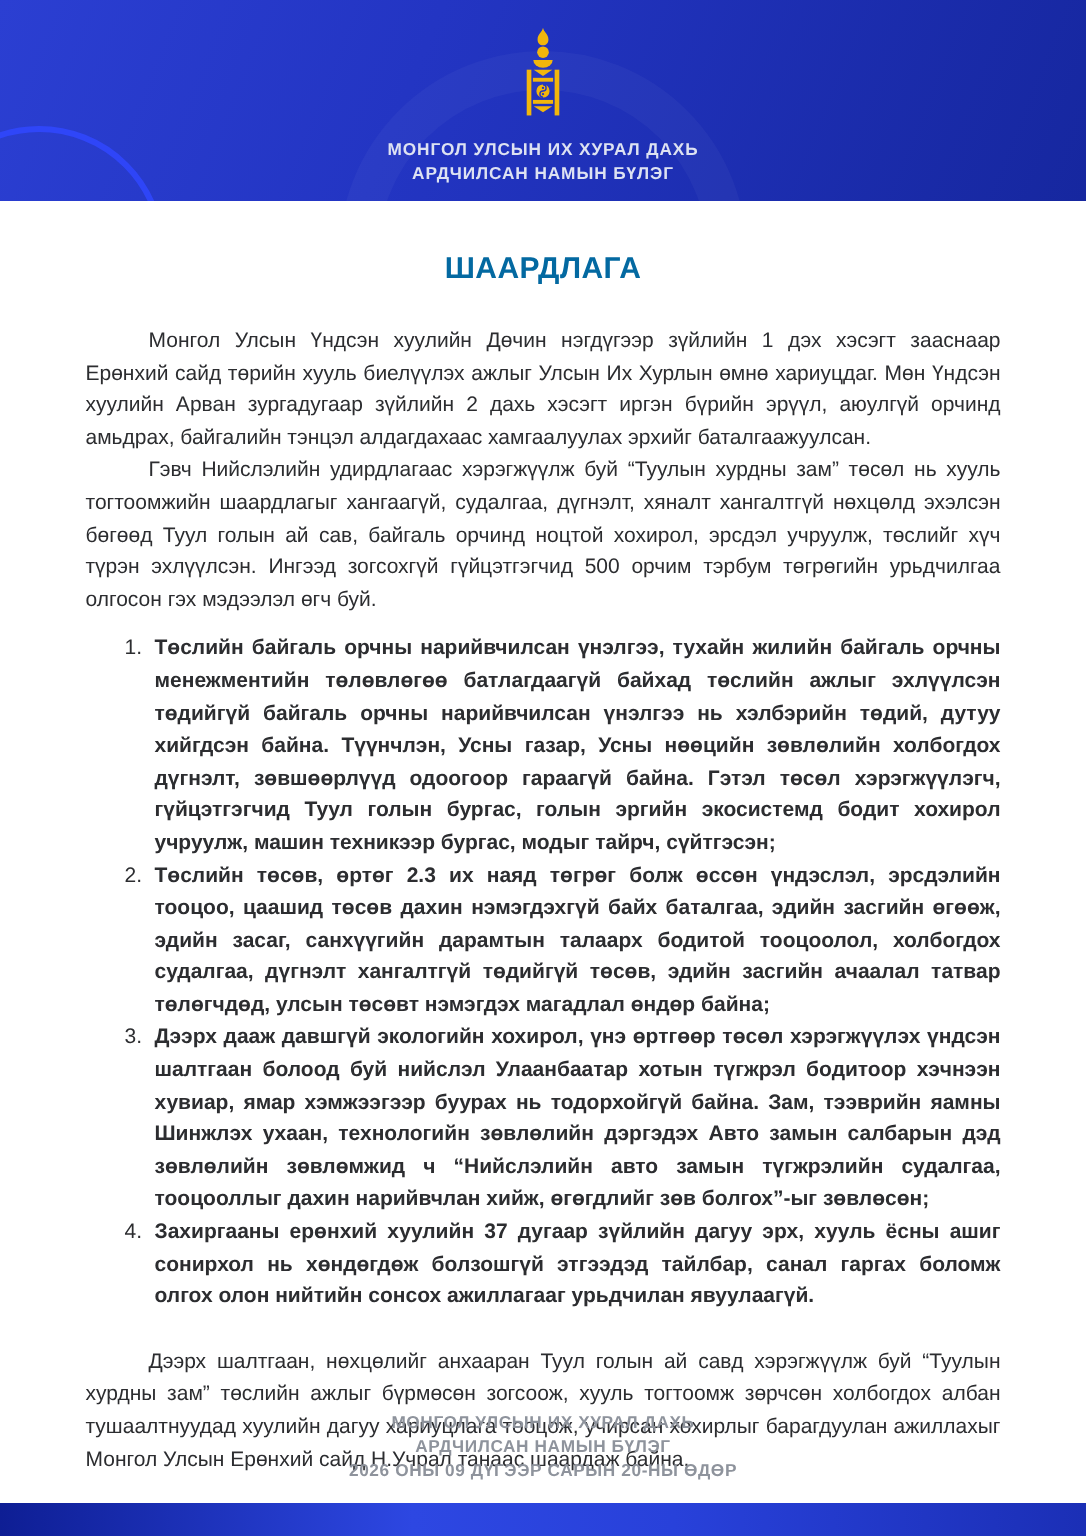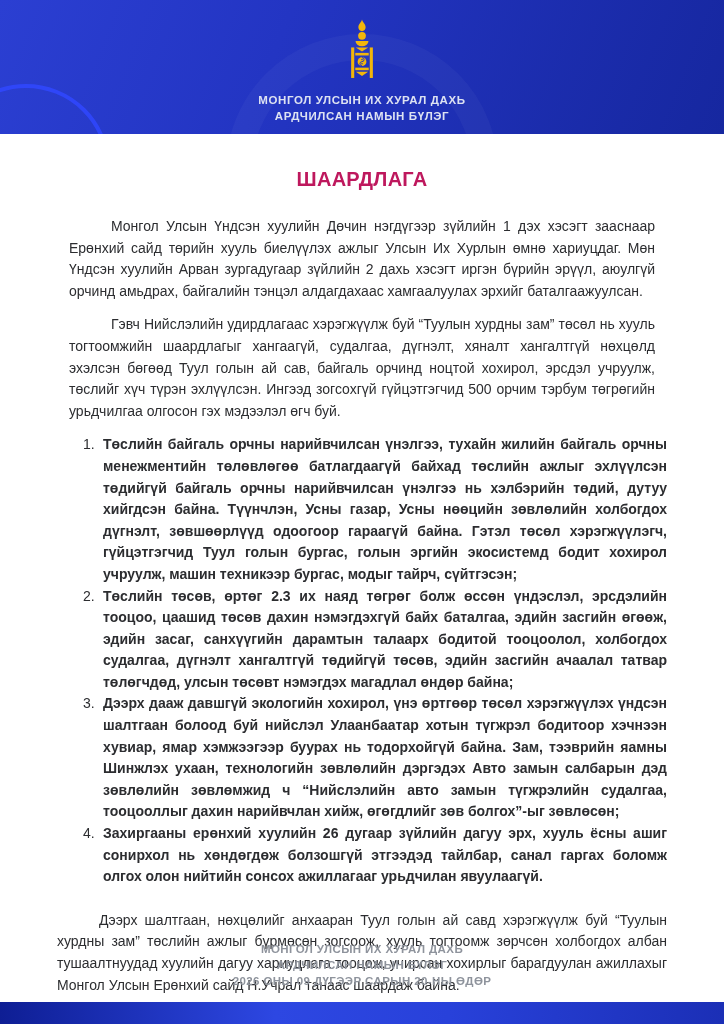--- a/index.html
+++ b/index.html
@@ -24,28 +24,28 @@
     width:220px;height:220px;border:26px solid rgba(255,255,255,0.035);border-radius:50%;
   }
   .emblem{margin-bottom:9px;position:relative;}
   .org-line{
     position:relative;color:#dde2f2;font-size:11.5px;font-weight:bold;
     letter-spacing:.6px;line-height:16px;text-align:center;
   }
   
   .doc{padding:34px 57px 0 57px;}
   .doc-title{
-    font-size:20px;font-weight:bold;text-align:center;color:#be185d;
+    font-size:20px;font-weight:bold;text-align:center;color:#0369a1;
     letter-spacing:.3px;
   }
   .body-text{
     margin-top:25px;font-size:14px;line-height:21.6px;color:#2c2d30;
     text-align:justify;
   }
-  .para{margin:12px;text-indent:42px;}
+  .para{margin:0;text-indent:42px;}
   .list{margin-top:11px;padding-left:26px;}
   .list-item{display:flex;}
   .list-num{flex:0 0 20px;}
   .list-text{flex:1;text-align:justify;font-weight:bold;}
   .closing{margin:0;margin-top:22px;text-indent:42px;text-align:justify;}
   
   .footer{
     position:absolute;left:0;width:100%;top:941px;text-align:center;
     color:#8e939c;font-size:11.5px;font-weight:bold;line-height:16px;
     letter-spacing:.4px;
@@ -113,21 +113,21 @@
       <div class="list-item">
         <span class="list-num">2.</span>
         <span class="list-text">Төслийн төсөв, өртөг 2.3 их наяд төгрөг болж өссөн үндэслэл, эрсдэлийн тооцоо, цаашид төсөв дахин нэмэгдэхгүй байх баталгаа, эдийн засгийн өгөөж, эдийн засаг, санхүүгийн дарамтын талаарх бодитой тооцоолол, холбогдох судалгаа, дүгнэлт хангалтгүй төдийгүй төсөв, эдийн засгийн ачаалал татвар төлөгчдөд, улсын төсөвт нэмэгдэх магадлал өндөр байна;</span>
       </div>
       <div class="list-item">
         <span class="list-num">3.</span>
         <span class="list-text">Дээрх дааж давшгүй экологийн хохирол, үнэ өртгөөр төсөл хэрэгжүүлэх үндсэн шалтгаан болоод буй нийслэл Улаанбаатар хотын түгжрэл бодитоор хэчнээн хувиар, ямар хэмжээгээр буурах нь тодорхойгүй байна. Зам, тээврийн яамны Шинжлэх ухаан, технологийн зөвлөлийн дэргэдэх Авто замын салбарын дэд зөвлөлийн зөвлөмжид ч “Нийслэлийн авто замын түгжрэлийн судалгаа, тооцооллыг дахин нарийвчлан хийж, өгөгдлийг зөв болгох”-ыг зөвлөсөн;</span>
       </div>
       <div class="list-item">
         <span class="list-num">4.</span>
-        <span class="list-text">Захиргааны ерөнхий хуулийн 26 дугаар зүйлийн дагуу эрх, хууль ёсны ашиг сонирхол нь хөндөгдөж болзошгүй этгээдэд тайлбар, санал гаргах боломж олгох олон нийтийн сонсох ажиллагааг урьдчилан явуулаагүй.</span>
+        <span class="list-text">Захиргааны ерөнхий хуулийн 37 дугаар зүйлийн дагуу эрх, хууль ёсны ашиг сонирхол нь хөндөгдөж болзошгүй этгээдэд тайлбар, санал гаргах боломж олгох олон нийтийн сонсох ажиллагааг урьдчилан явуулаагүй.</span>
       </div>
     </div>
 
     <p class="closing">Дээрх шалтгаан, нөхцөлийг анхааран Туул голын ай савд хэрэгжүүлж буй “Туулын хурдны зам” төслийн ажлыг бүрмөсөн зогсоож, хууль тогтоомж зөрчсөн холбогдох албан тушаалтнуудад хуулийн дагуу хариуцлага тооцож, учирсан хохирлыг барагдуулан ажиллахыг Монгол Улсын Ерөнхий сайд Н.Учрал танаас шаардаж байна.</p>
   </div>
 </div>
 
 <div class="footer">
   <div>МОНГОЛ УЛСЫН ИХ ХУРАЛ ДАХЬ</div>
   <div>АРДЧИЛСАН НАМЫН БҮЛЭГ</div>

